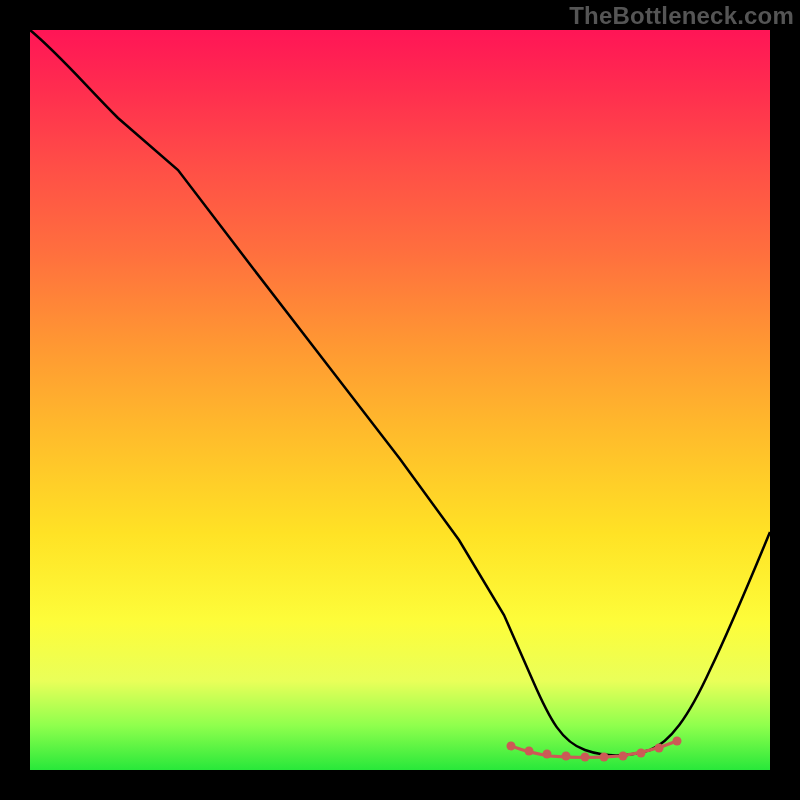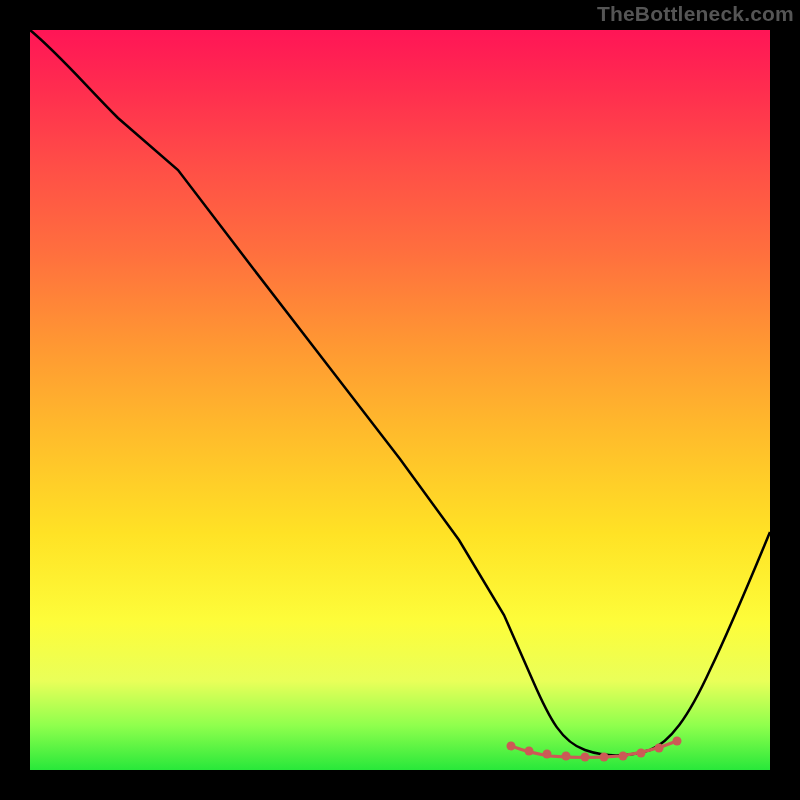--- a/index.html
+++ b/index.html
@@ -14,21 +14,21 @@
     position: relative;
     width: 800px;
     height: 800px;
     background: #000;
   }
   .watermark {
     position: absolute;
     top: 2px;
     right: 6px;
     font-family: Arial, Helvetica, sans-serif;
-    font-size: 21px;
+    font-size: 24px;
     font-weight: bold;
     color: #555;
     letter-spacing: 0.2px;
     z-index: 10;
   }
   .plot {
     position: absolute;
     left: 30px;
     top: 30px;
     width: 740px;

